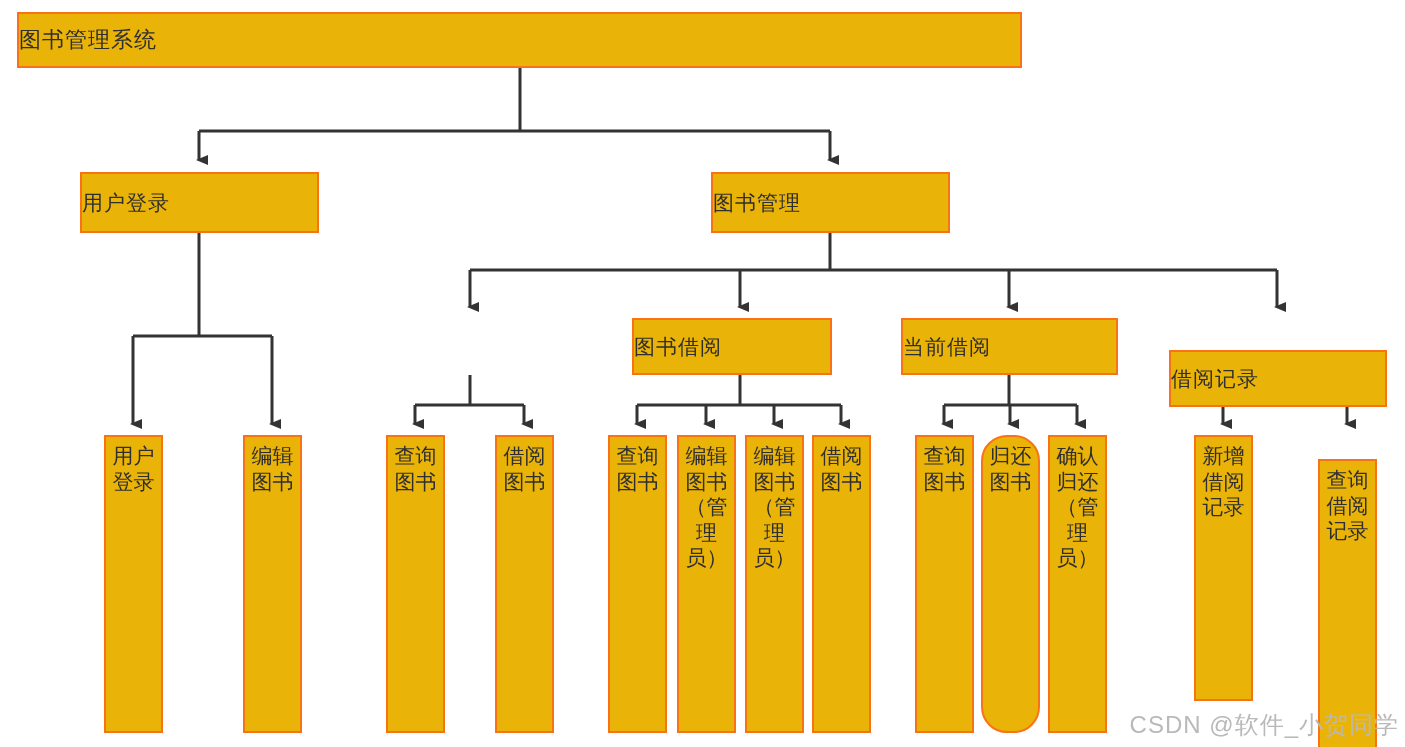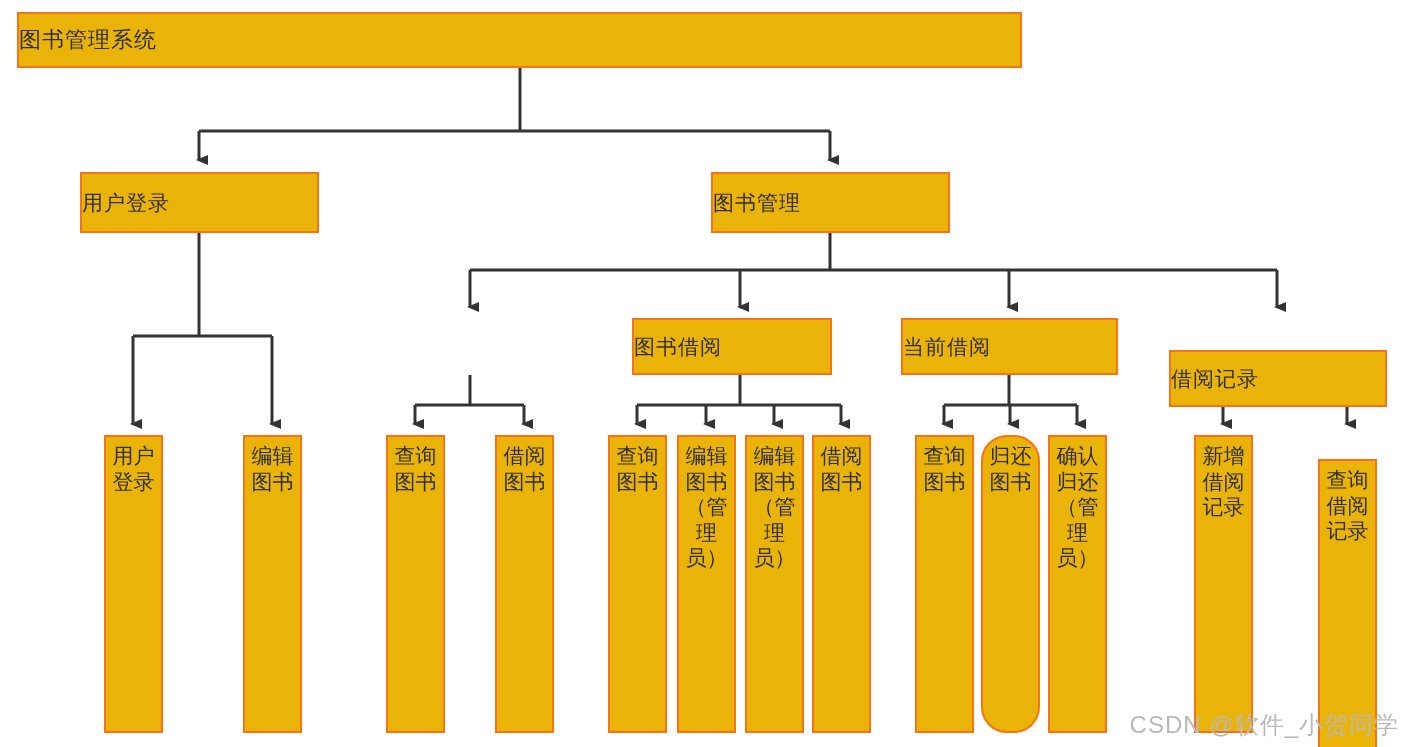--- a/index.html
+++ b/index.html
@@ -171,21 +171,21 @@
   <div class="node v" style="left:915px;top:435px;width:59px;height:298px;">
     <span class="vtext">查询图书</span>
   </div>
   <div class="node v" style="left:981px;top:435px;width:59px;height:298px;border-radius:26px;">
     <span class="vtext">归还图书</span>
   </div>
   <div class="node v" style="left:1048px;top:435px;width:59px;height:298px;">
     <span class="vtext">确认归还（管理员）</span>
   </div>
 
-  <div class="node v" style="left:1194px;top:435px;width:59px;height:298px;">
+  <div class="node v" style="left:1194px;top:435px;width:59px;height:266px;">
     <span class="vtext">新增借阅记录</span>
   </div>
   <div class="node v" style="left:1318px;top:435px;width:59px;height:298px;margin-top:24px;">
     <span class="vtext">查询借阅记录</span>
   </div>
 
   <div class="watermark">CSDN @软件_小贺同学</div>
 
 </div>
 

